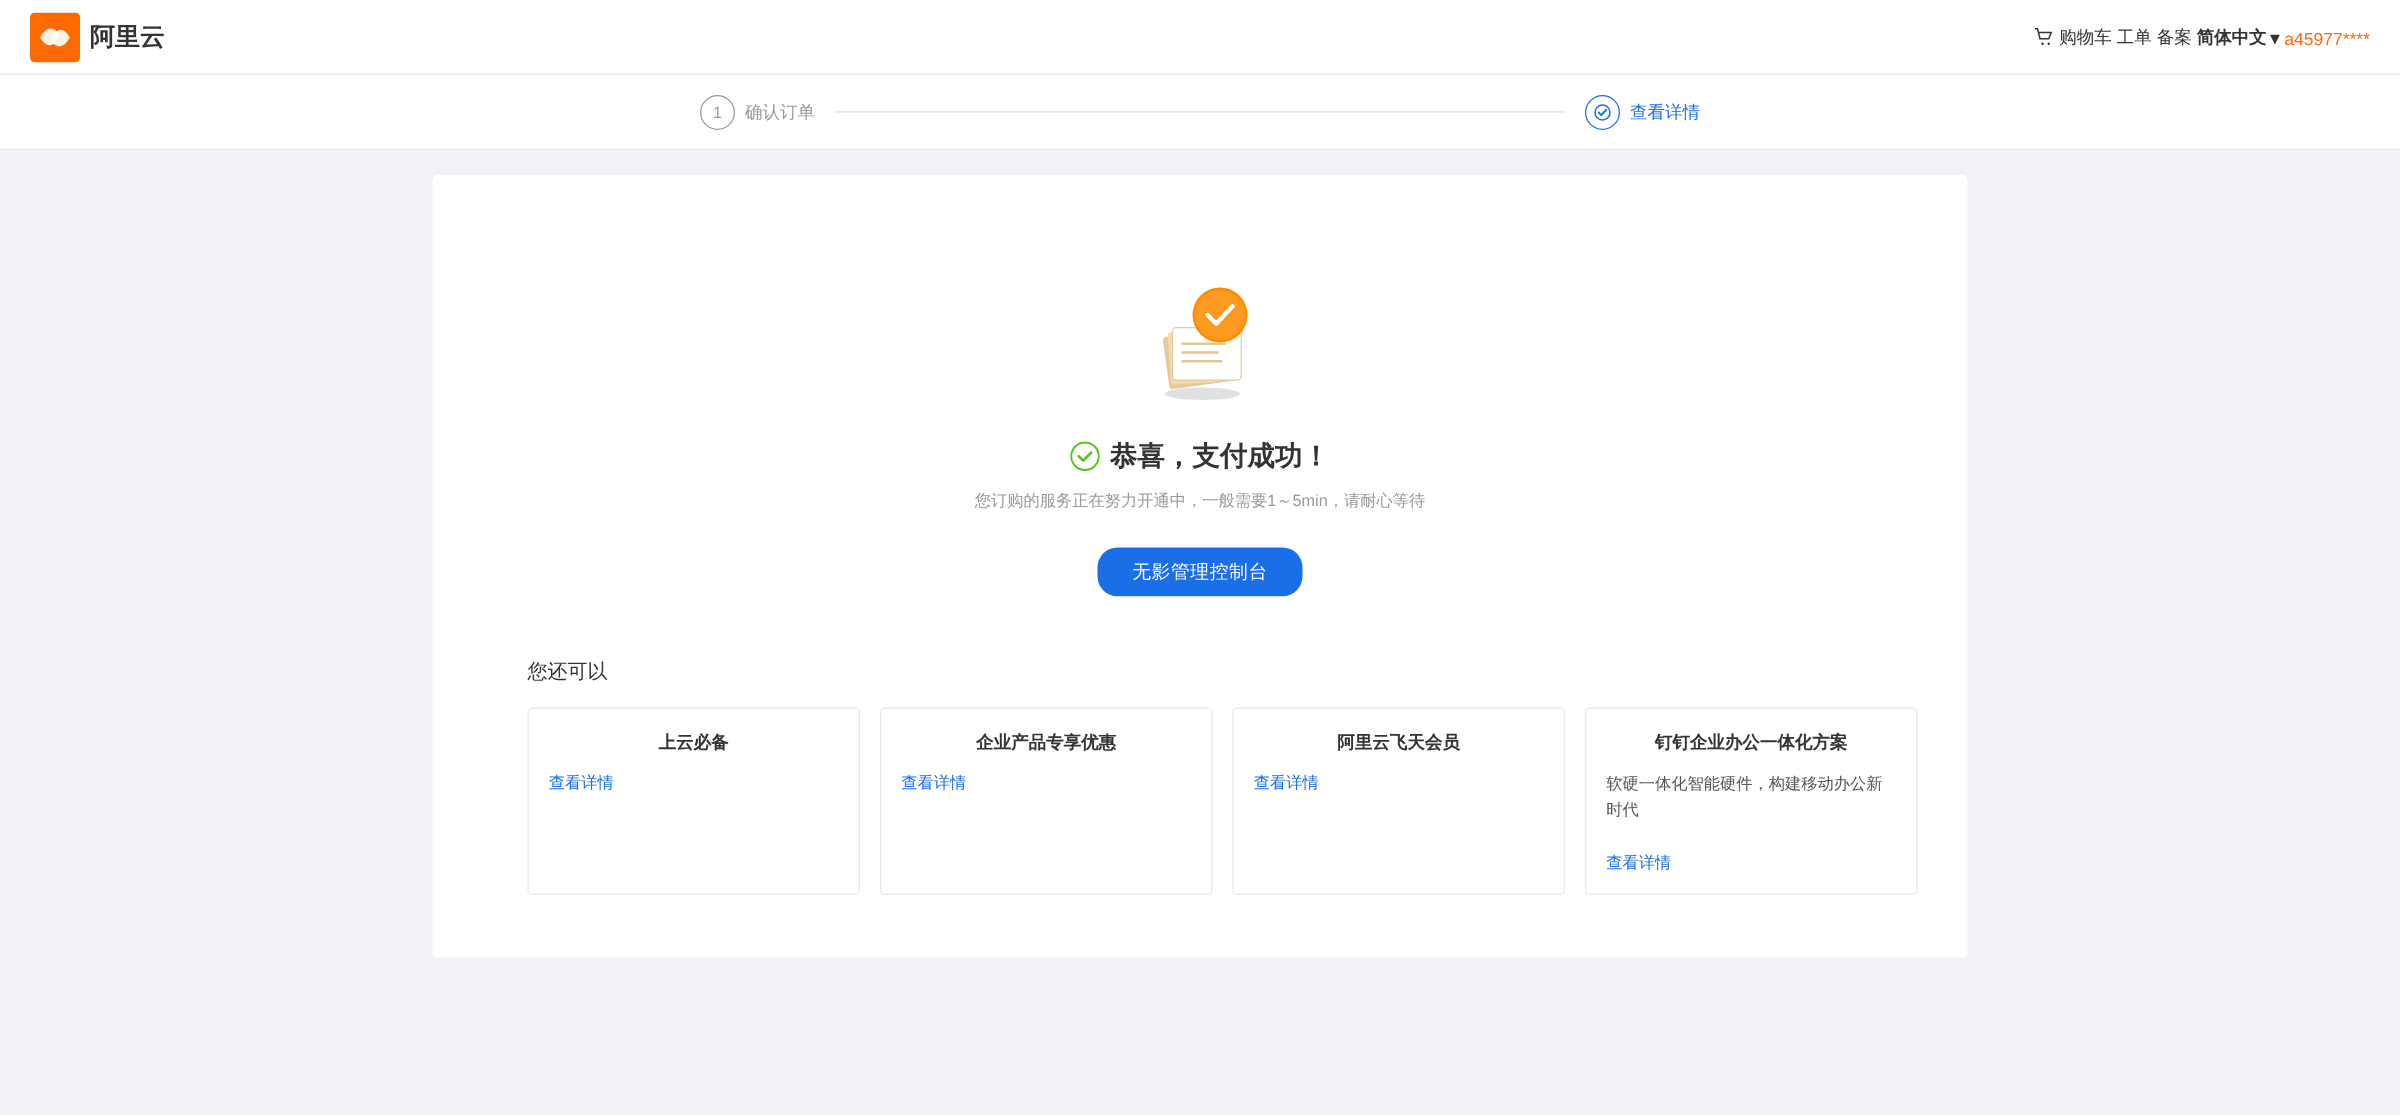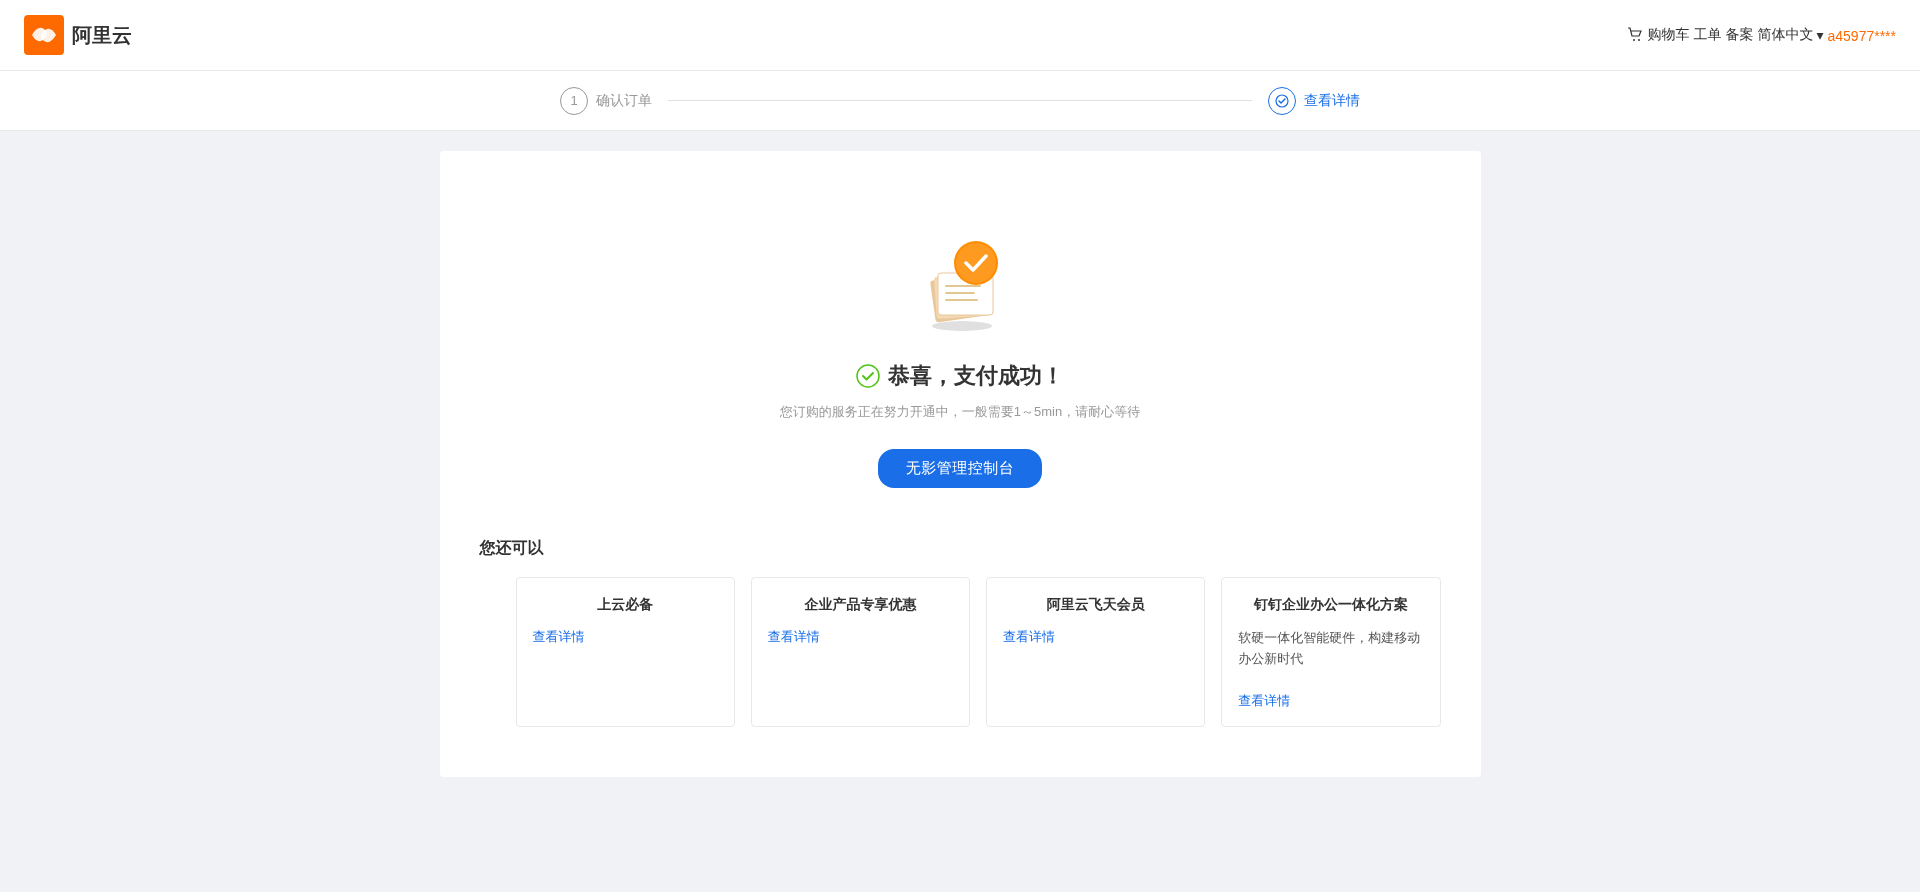--- a/index.html
+++ b/index.html
@@ -7,21 +7,21 @@
       font-family: -apple-system, BlinkMacSystemFont, 'PingFang SC', 'Microsoft YaHei', sans-serif;
       background: #f0f2f5;
       min-height: 892px;
       font-size: 14px;
       color: #333;
     }
 
     
     .header {
       background: #fff;
-      height: 71px;
+      height: 60px;
       display: flex;
       align-items: center;
       justify-content: space-between;
       padding: 0 24px;
       border-bottom: 1px solid #e8e8e8;
       position: relative;
       z-index: 10;
     }
     .logo-area {
       display: flex;
@@ -54,20 +54,21 @@
     .header-link {
       cursor: pointer;
       color: #333;
     }
     .header-lang {
       display: flex;
       align-items: center;
       gap: 3px;
       cursor: pointer;
       color: #333;
+      font-weight: bold;
     }
     .header-user {
       color: #ff6a00;
       cursor: pointer;
     }
 
     
     .steps-bar {
       background: #fff;
       height: 60px;
@@ -115,21 +116,21 @@
     }
 
     
     .main-wrapper {
       padding: 20px 0;
       display: flex;
       justify-content: center;
     }
     .main-card {
       background: #fff;
-      width: 1041px;
+      width: 1228px;
       min-height: 600px;
       border-radius: 4px;
       padding: 40px 40px 50px;
     }
 
     
     .success-section {
       display: flex;
       flex-direction: column;
       align-items: center;
@@ -171,23 +172,24 @@
       cursor: pointer;
       letter-spacing: 0.5px;
     }
 
     
     .also-section {
       margin-top: 10px;
     }
     .also-title {
       font-size: 16px;
-      font-weight: bold;
+      font-weight: normal;
       color: #333;
       margin-bottom: 18px;
+      margin-left: 36px;
     }
     .cards-row {
       display: flex;
       gap: 16px;
       margin-left: 36px;
     }
     .promo-card {
       flex: 1;
       border: 1px solid #e8e8e8;
       border-radius: 4px;

